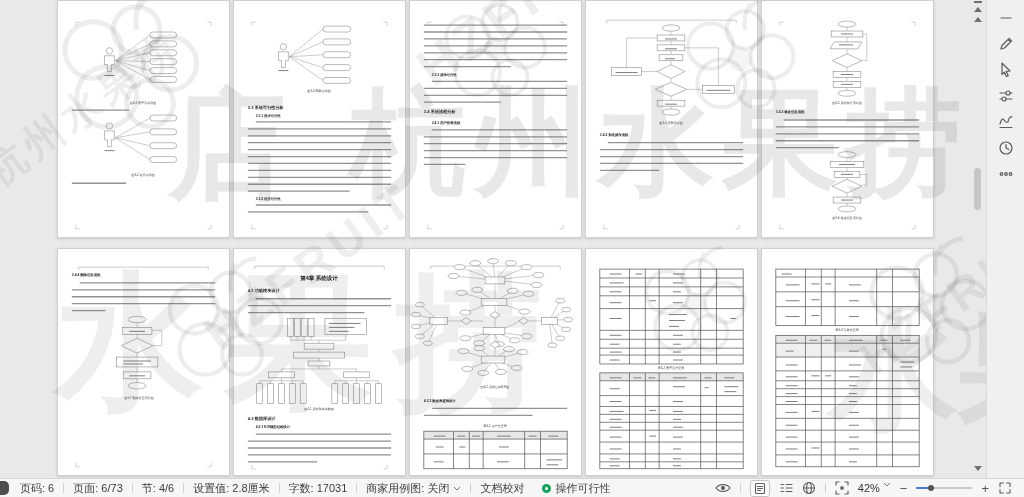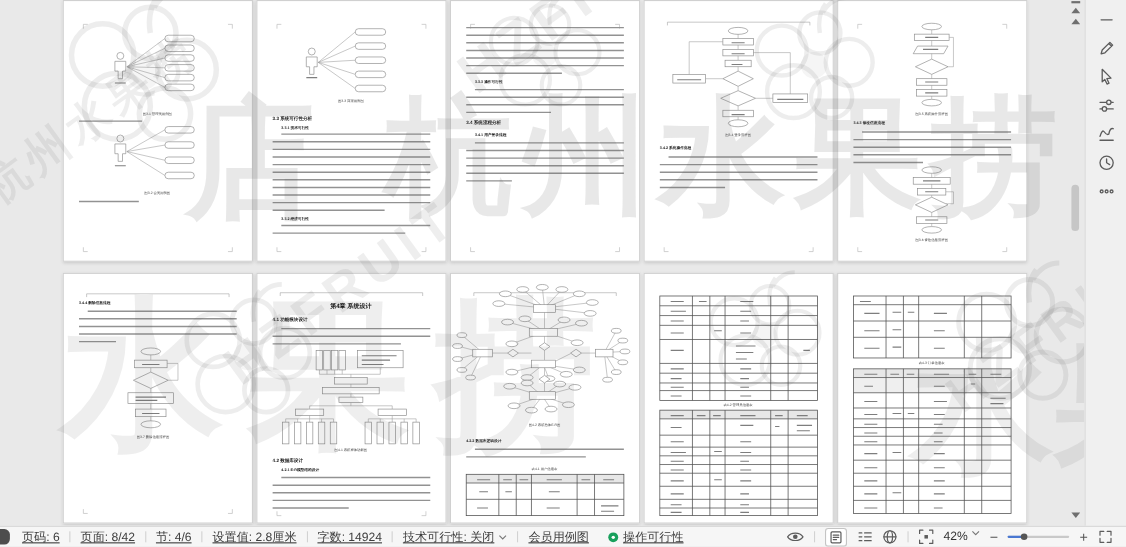--- a/index.html
+++ b/index.html
@@ -50,21 +50,21 @@
   .side-toolbar{position:absolute;left:986px;top:0;width:38px;height:478px;background:#f0f0f0;
     border-left:1px solid #dadada;box-sizing:border-box;z-index:7;
     display:flex;flex-direction:column;align-items:center;padding-top:8px;gap:6px;}
   .tool-btn{width:24px;height:20px;display:flex;align-items:center;justify-content:center;border-radius:4px;}
   .tool-btn svg{stroke:#5c5c5c;fill:none;stroke-width:1.2;stroke-linecap:round;stroke-linejoin:round;}
 
   
   .status-bar{position:absolute;left:0;top:478px;width:1024px;height:19px;background:#f6f6f6;
     border-top:1px solid #d8d8d8;box-sizing:border-box;z-index:8;
     display:flex;align-items:center;font-size:11px;color:#3d3d3d;}
-  .sb-left{display:flex;align-items:center;gap:0;flex:1;min-width:0;text-decoration:underline;}
+  .sb-left{display:flex;align-items:center;gap:0;flex:1;min-width:0;}
   .sb-item{padding:0 9px;white-space:nowrap;display:flex;align-items:center;gap:4px;}
   .sb-div{width:1px;height:10px;background:#d2d2d2;}
   .grip{width:9px;height:14px;background:#4d4d4d;border-radius:0 5px 5px 0;margin-right:2px;}
   .gdot{width:9px;height:9px;border-radius:50%;background:#18a05c;display:inline-flex;align-items:center;justify-content:center;}
   .gdot::after{content:"";width:3px;height:3px;border-radius:50%;background:#fff;}
   .chev{display:inline-block;}
   .sb-right{display:flex;align-items:center;gap:9px;padding-right:12px;}
   .sb-icon svg{stroke:#5c5c5c;fill:none;stroke-width:1.1;stroke-linecap:round;stroke-linejoin:round;display:block;}
   .viewbox{border:1px solid #c4c4c4;background:#fff;border-radius:3px;padding:1px 3px;display:flex;align-items:center;}
   .zoom-val{color:#333;white-space:nowrap;display:flex;gap:3px;}
@@ -452,44 +452,44 @@
   </div>
 
   <div class="status-bar">
     <div class="sb-left">
       <div class="grip"></div>
       <span class="sb-item">
           <span>页码: 6</span>
         </span>
       <span class="sb-div"></span>
       <span class="sb-item">
-          <span>页面: 8/42</span>
+          <span>页面: 6/73</span>
         </span>
       <span class="sb-div"></span>
       <span class="sb-item">
           <span>节: 4/6</span>
         </span>
       <span class="sb-div"></span>
       <span class="sb-item">
           <span>设置值: 2.8厘米</span>
         </span>
       <span class="sb-div"></span>
       <span class="sb-item">
-          <span>字数: 14924</span>
+          <span>字数: 17031</span>
         </span>
       <span class="sb-div"></span>
       <span class="sb-item">
-        <span>技术可行性: 关闭</span>
+        <span>商家用例图: 关闭</span>
         <svg class="chev" width="8" height="5">
             <path d="M1 1l3 3 3-3" fill="none" stroke="#777"></path>
           </svg>
       </span>
       <span class="sb-div"></span>
       <span class="sb-item">
-          <span>会员用例图</span>
+          <span>文档校对</span>
         </span>
       <span class="sb-item">
         <span class="gdot"></span>
         <span>操作可行性</span>
       </span>
     </div>
     <div class="sb-right">
       <span class="sb-icon">
         <svg width="16" height="12">
             <path d="M1 6C4 1.5 12 1.5 15 6 12 10.5 4 10.5 1 6Z"></path>

